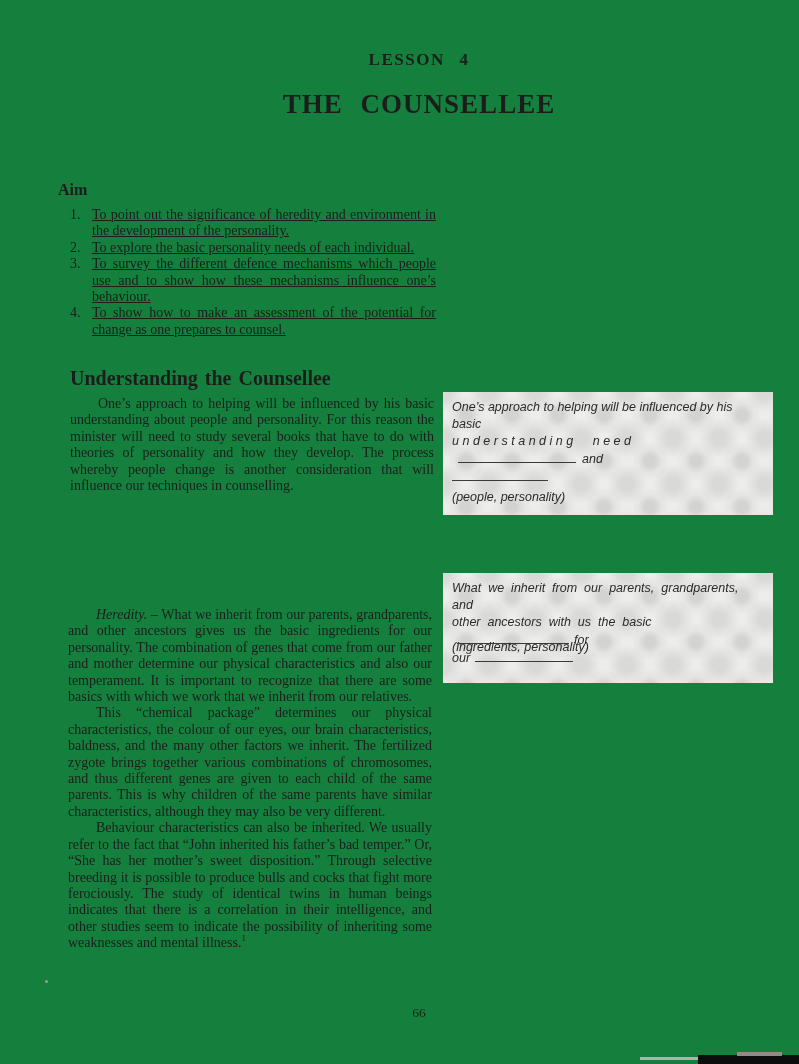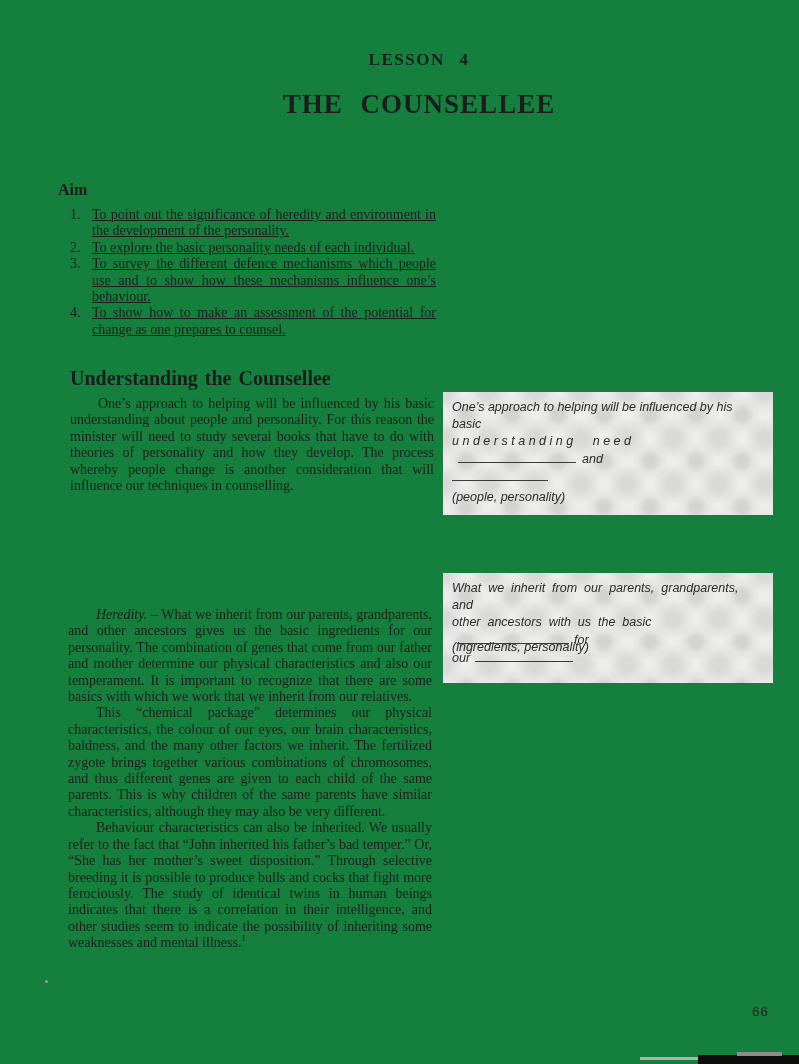--- a/index.html
+++ b/index.html
@@ -92,21 +92,21 @@
   .blank-b { width:96px;  }
   .blank-c { width:112px; margin:0 5px; }
   .blank-d { width:98px;  margin-left:5px; }
   .answer-key { position:absolute; left:9px; }
   .review-box-1 .answer-key { bottom:9px; }
   .review-box-2 .answer-key { bottom:27px;margin-top:40px; }
 
   
   .page-number {
     position:absolute; top:1005px; left:70px; width:698px;
-    text-align:right; font-size:13.5px;font-family:Liberation Mono, monospace;
+    text-align:center; font-size:13.5px;
   }
 
   
   .artifact-dot {
     position:absolute; left:45px; top:980px;
     width:3px; height:3px; background:#9c9c9c; border-radius:50%;
   }
   .artifact-gray-bar {
     position:absolute; left:640px; top:1057px;
     width:60px; height:3px; background:#b3b0ad;

